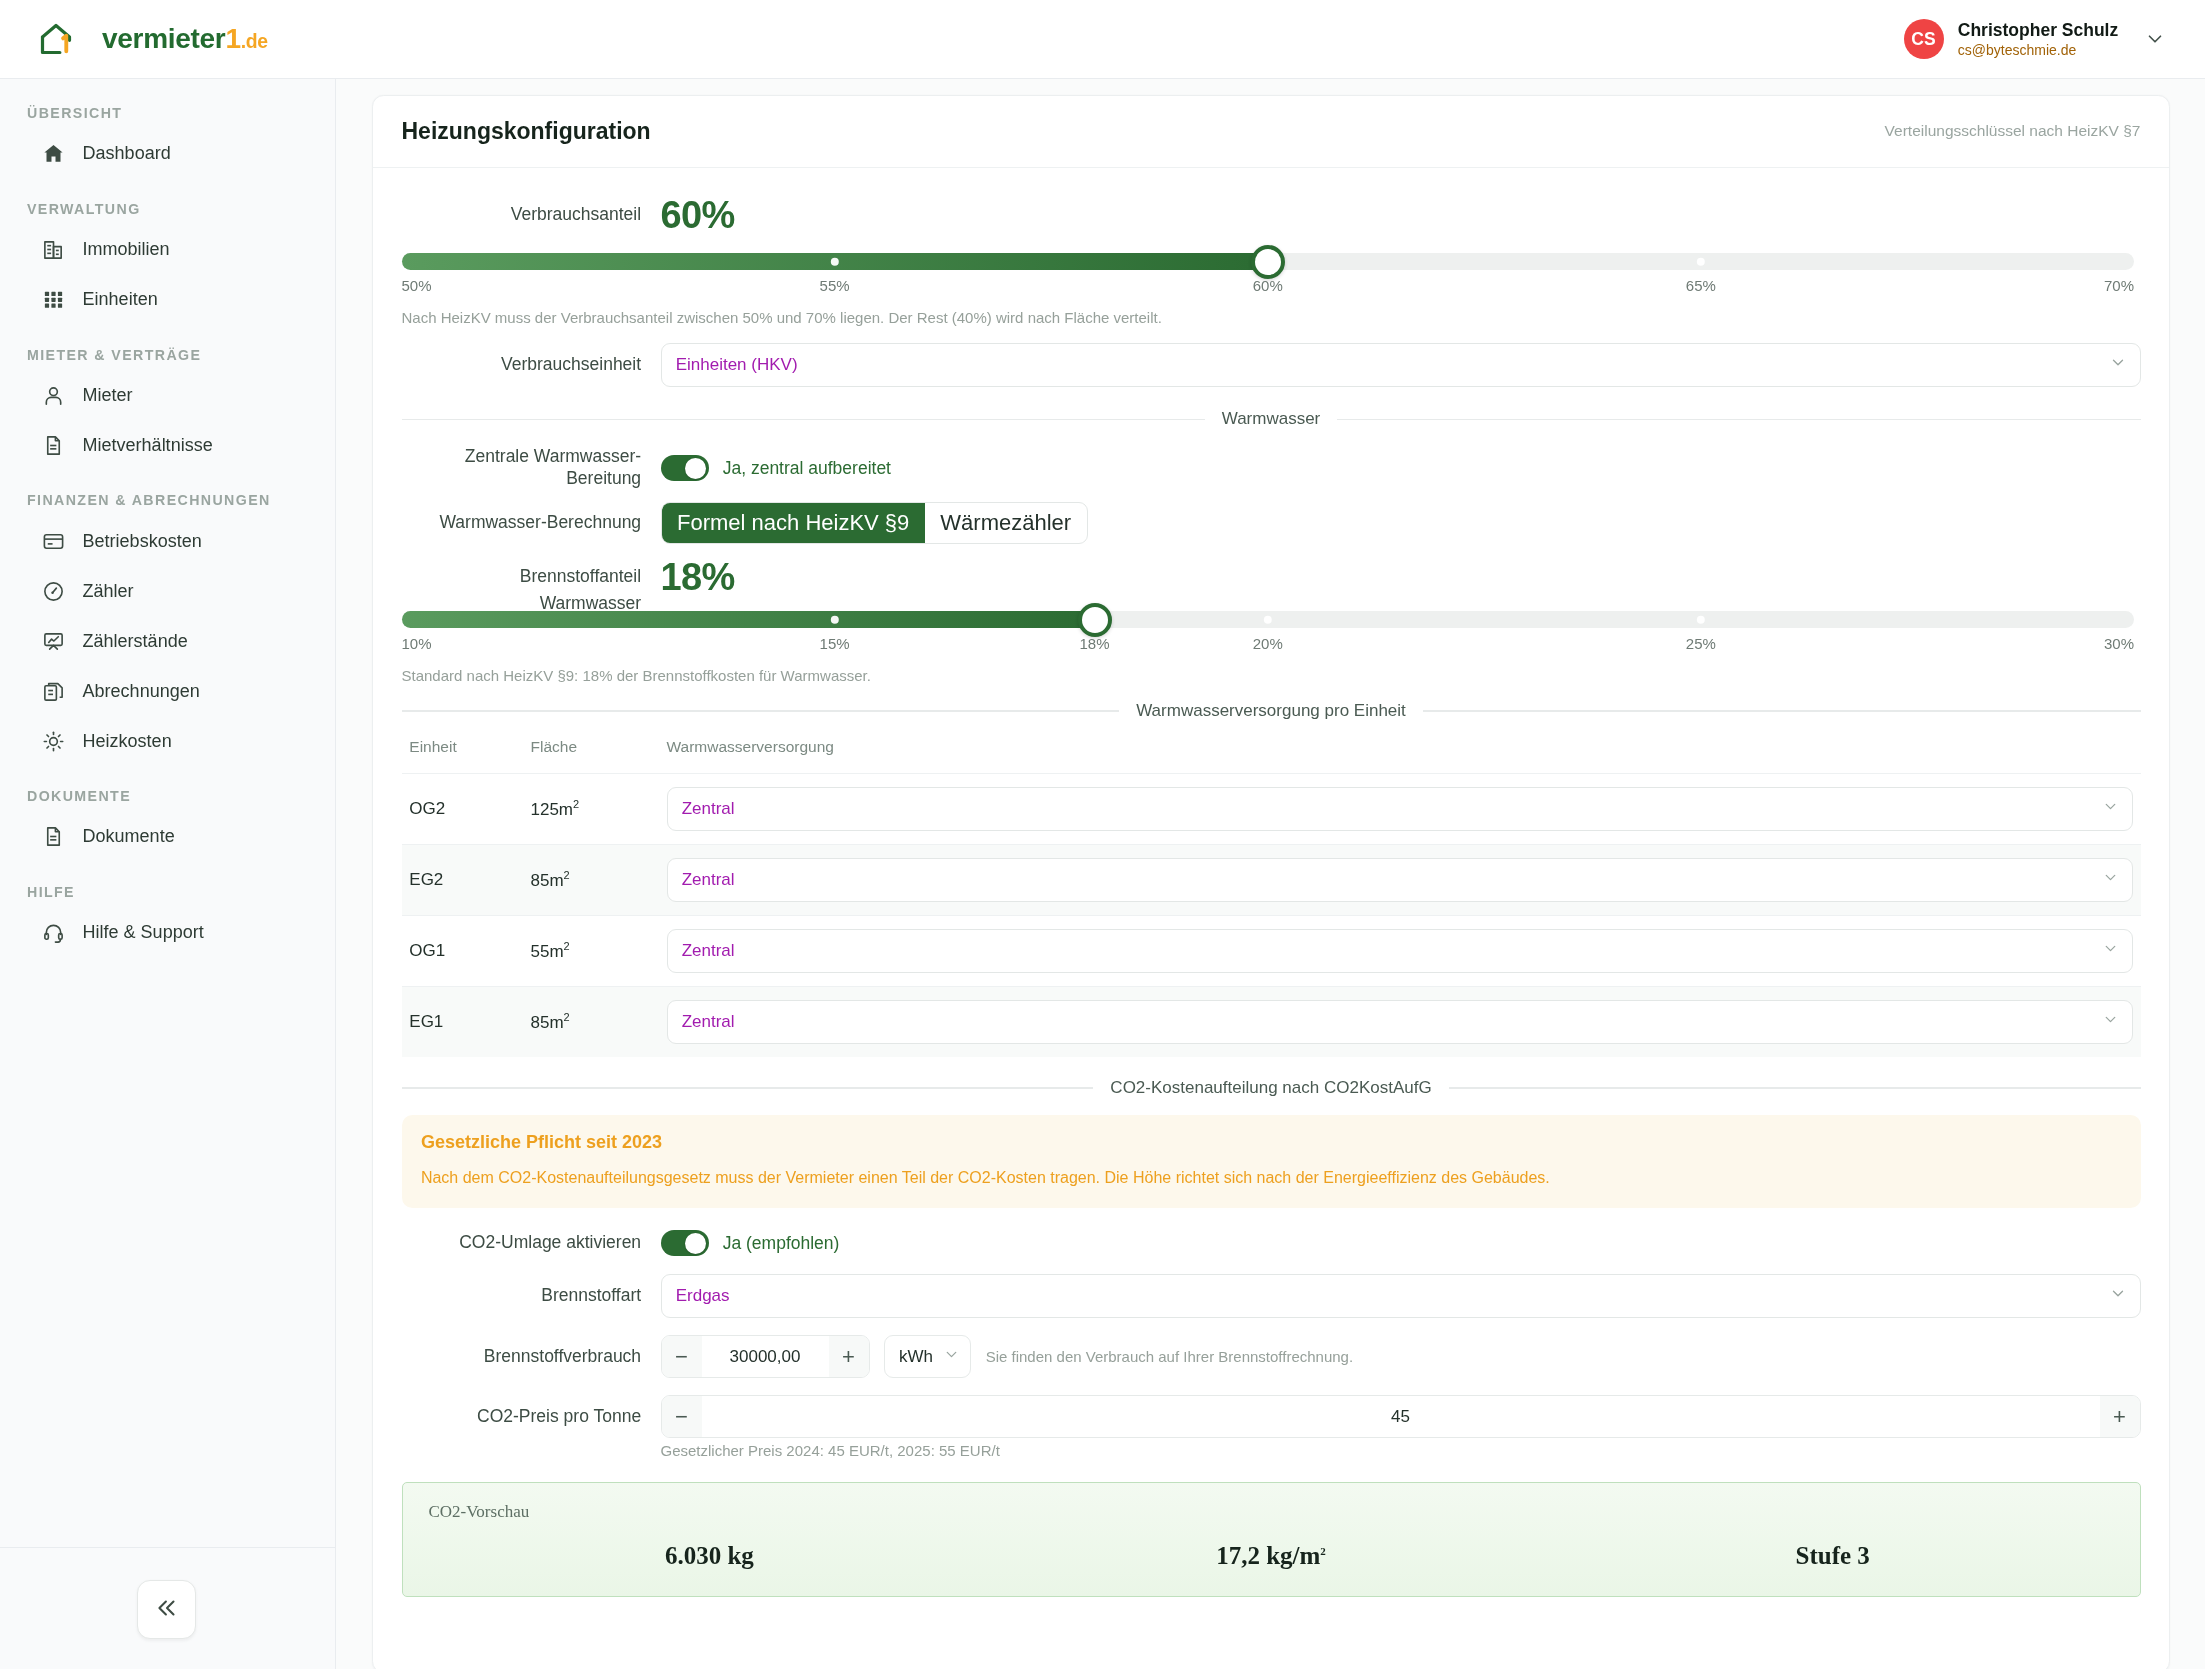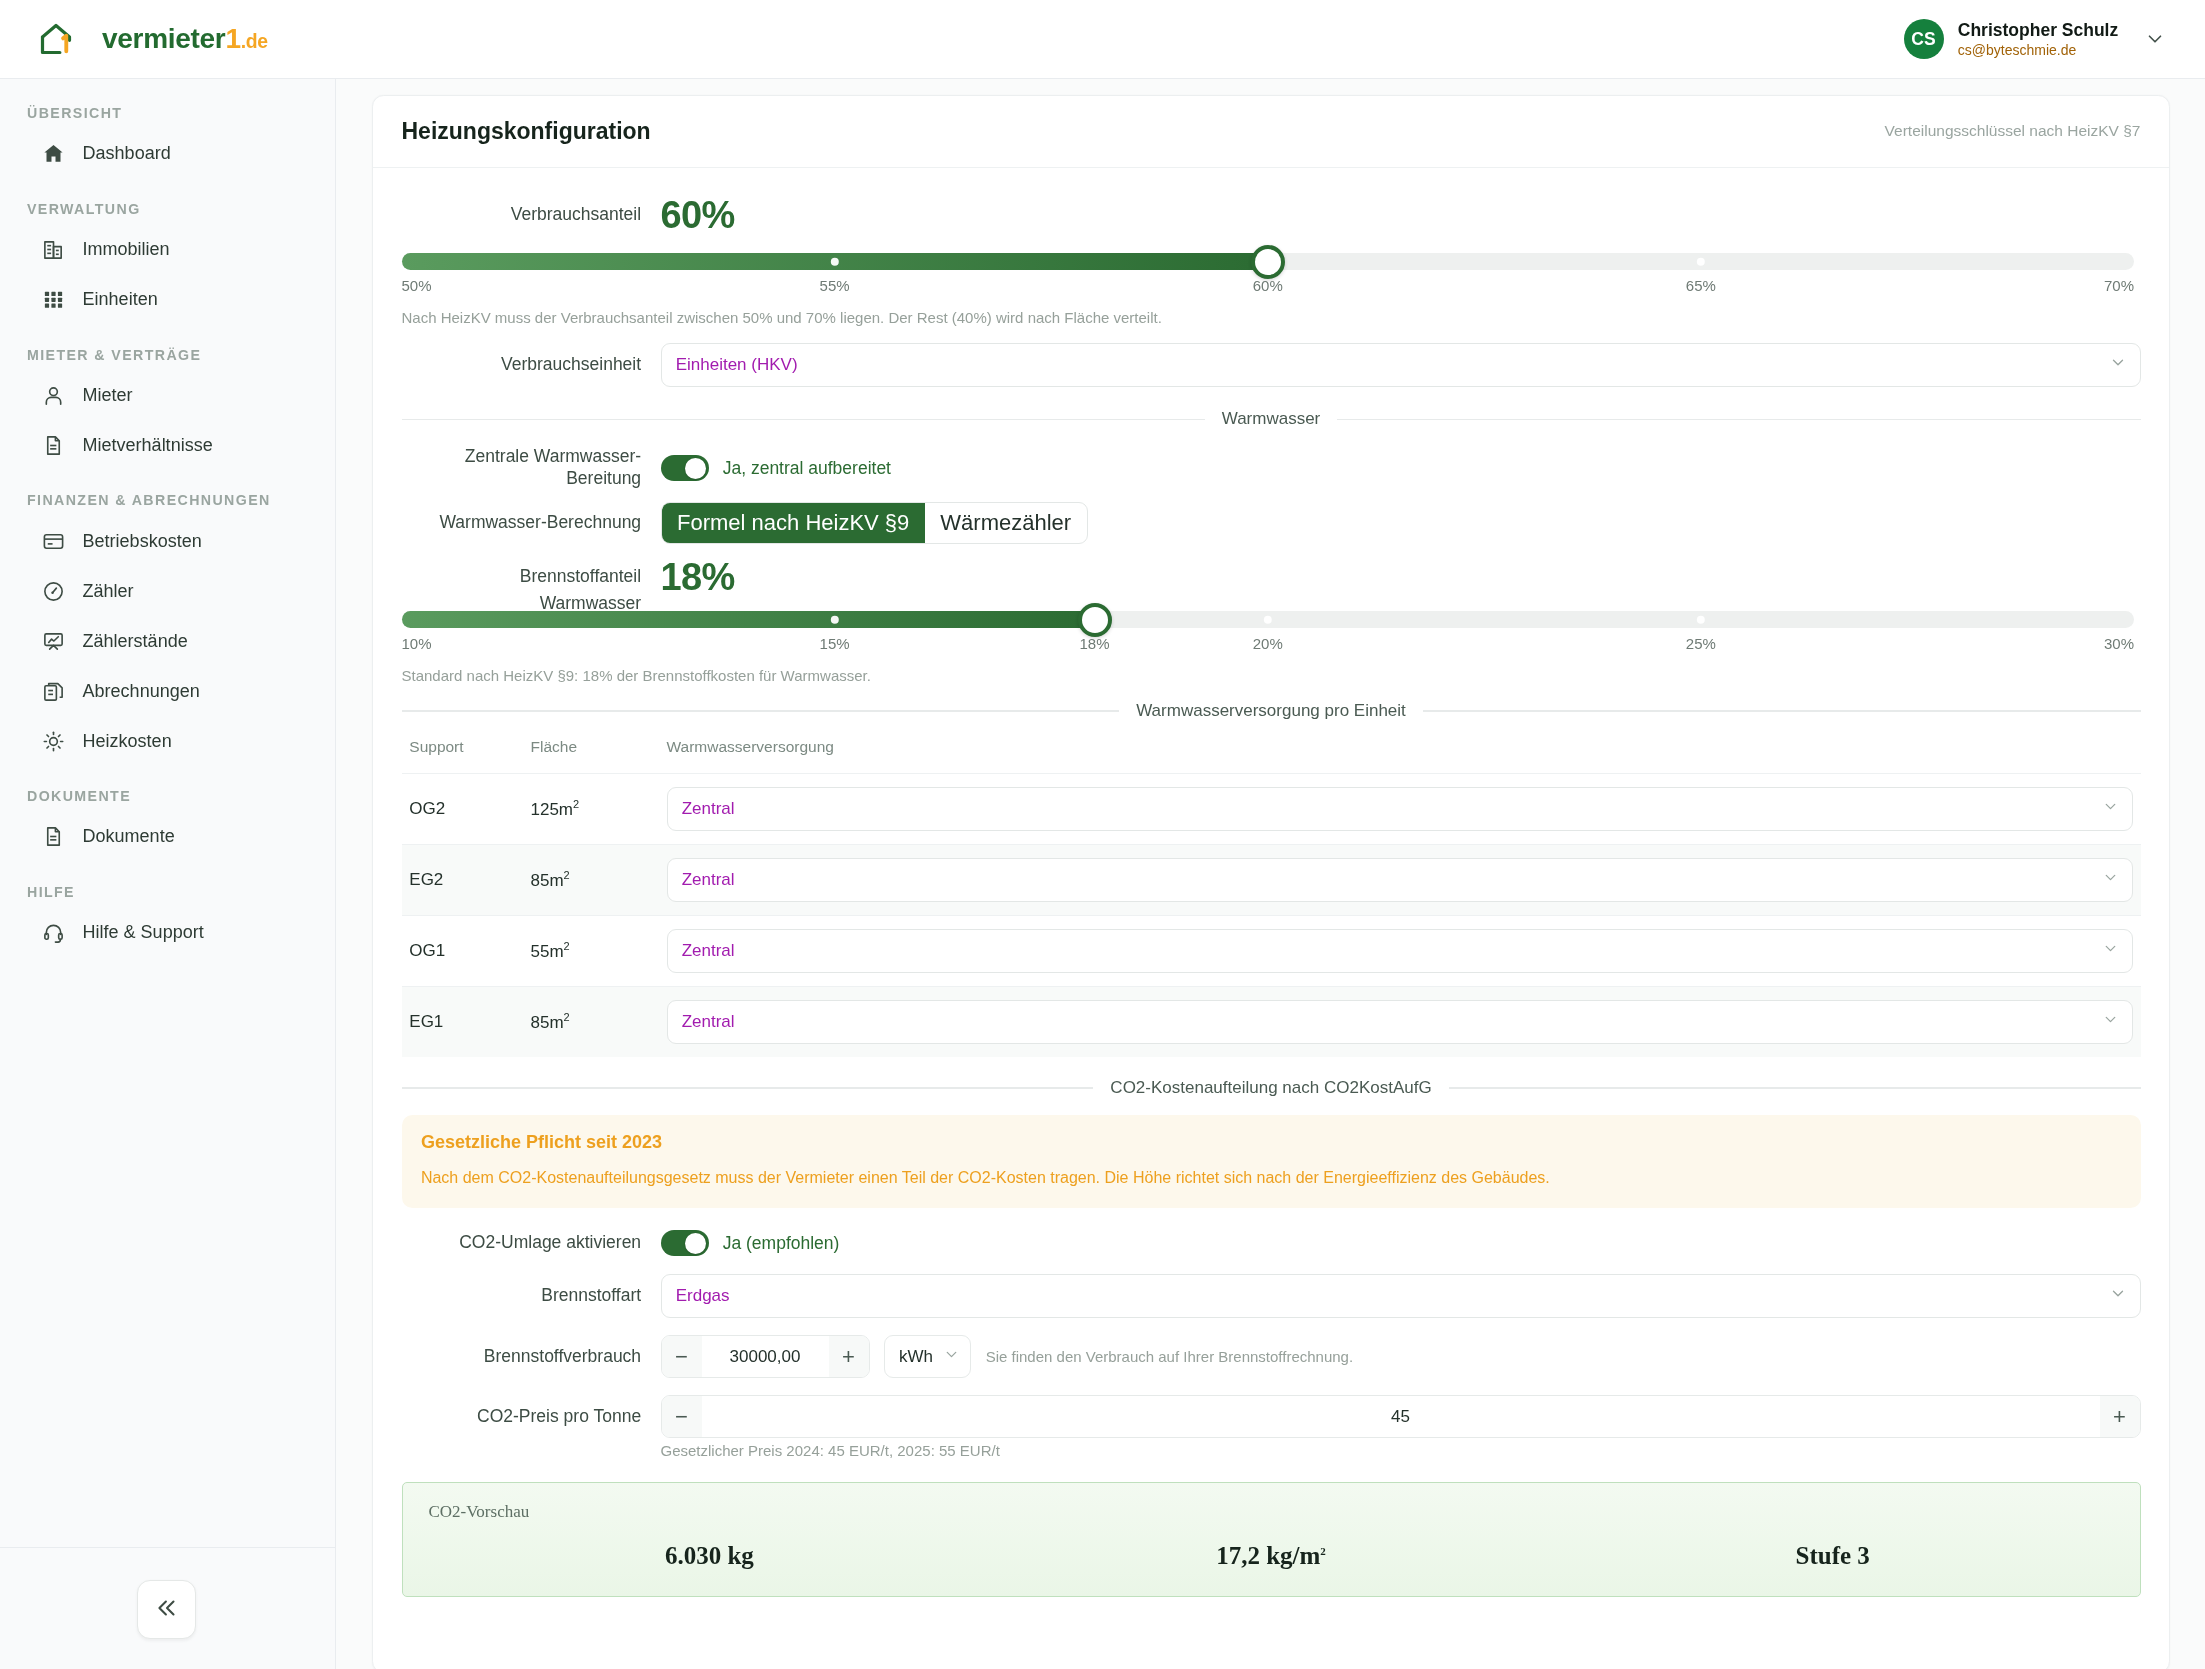--- a/index.html
+++ b/index.html
@@ -23,21 +23,21 @@
   }
   .brand { display: flex; align-items: center; gap: 28px; }
   .brand-mark { width: 36px; height: 36px; position: relative; }
   .brand-text { font-size: 28px; font-weight: 700; letter-spacing: -0.3px; color: #236b30; white-space: nowrap; }
   .brand-text .one { color: #f5a623; }
   .brand-text .de { color: #f5a623; font-size: 19.4px; font-weight: 700; }
 
   .user { display: flex; align-items: center; gap: 14.2px; }
   .avatar {
     width: 40px; height: 40px; border-radius: 50%;
-    background: #15803d; color: #fff;
+    background: #ef4444; color: #fff;
     display: flex; align-items: center; justify-content: center;
     font-size: 17.5px; font-weight: 600; letter-spacing: 0.3px;
   }
   .user-meta { display: flex; flex-direction: column; gap: 1.9px; }
   .user-name { font-size: 17.5px; font-weight: 600; color: #111a15; }
   .user-mail { font-size: 14px; color: #a16207; }
   .chev-down {
     width: 22px; height: 22px; margin-left: 11.6px;
     display: flex; align-items: center; justify-content: center;
   }
@@ -546,21 +546,21 @@
 
           <div class="sec" style="margin-top:17px">
             <span class="ln"></span>
             <span class="cap">Warmwasserversorgung pro Einheit</span>
             <span class="ln"></span>
           </div>
 
           <table class="tbl">
             <thead>
               <tr>
-                <th class="c1">Support</th>
+                <th class="c1">Einheit</th>
                 <th class="c2">Fläche</th>
                 <th class="c3">Warmwasserversorgung</th>
               </tr>
             </thead>
             <tbody>
               <tr class="r">
                 <td class="c1">OG2</td>
                 <td class="c2"><span>125m</span><span class="sup">2</span></td>
                 <td class="c3">
                   <div class="select">

